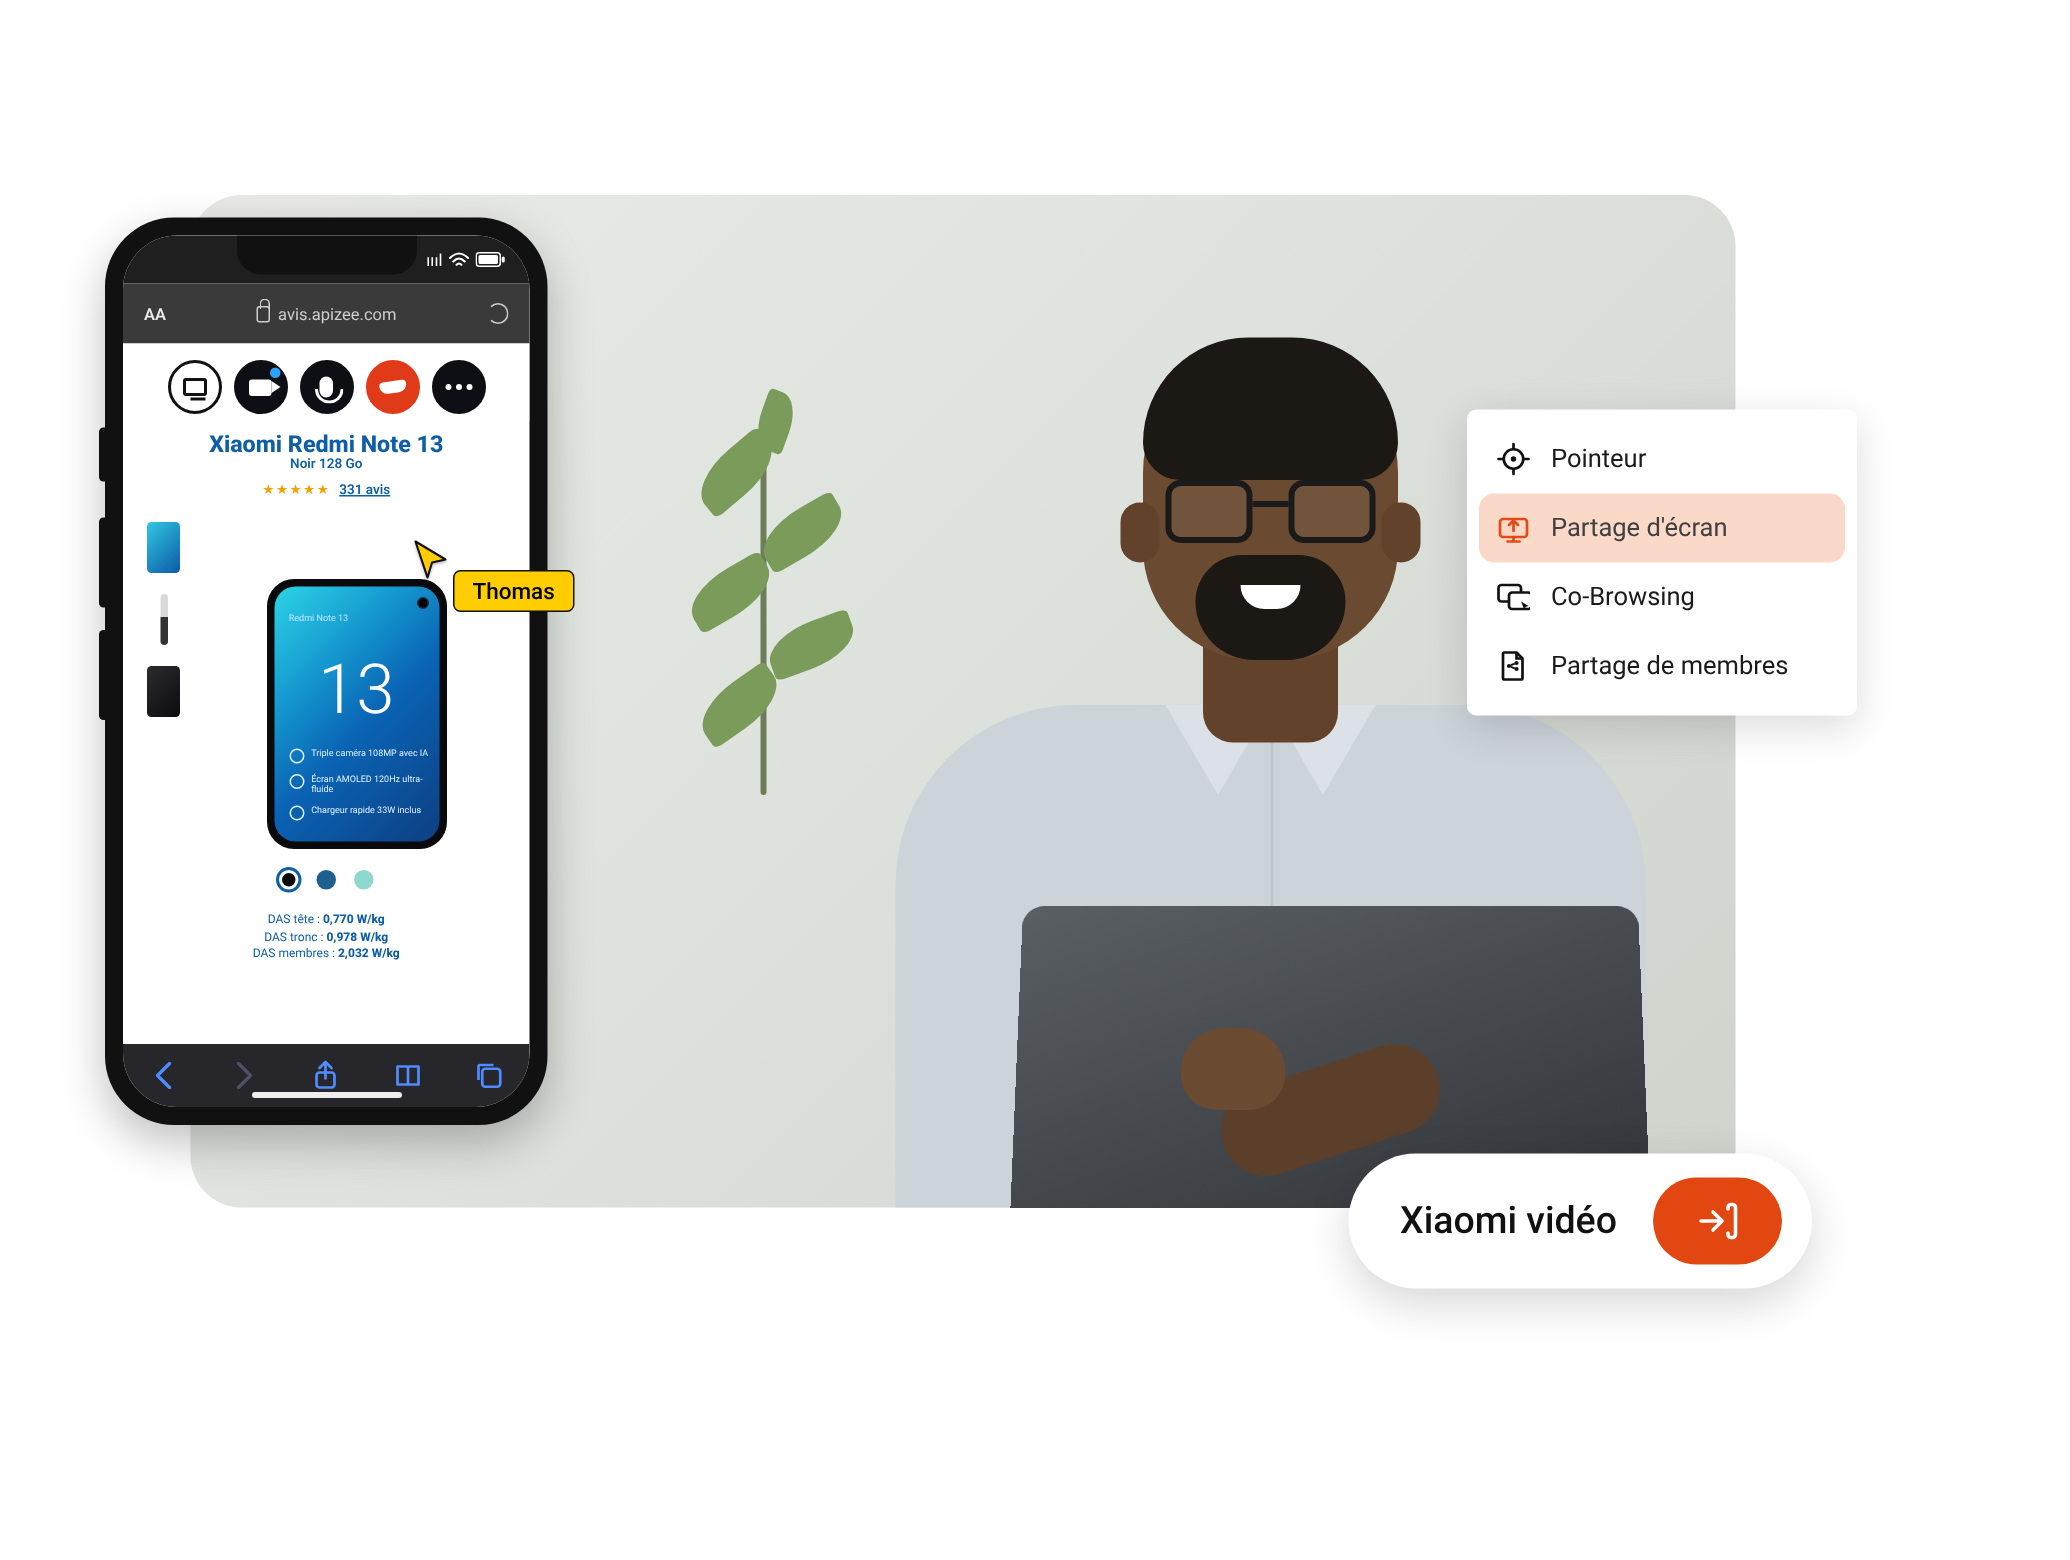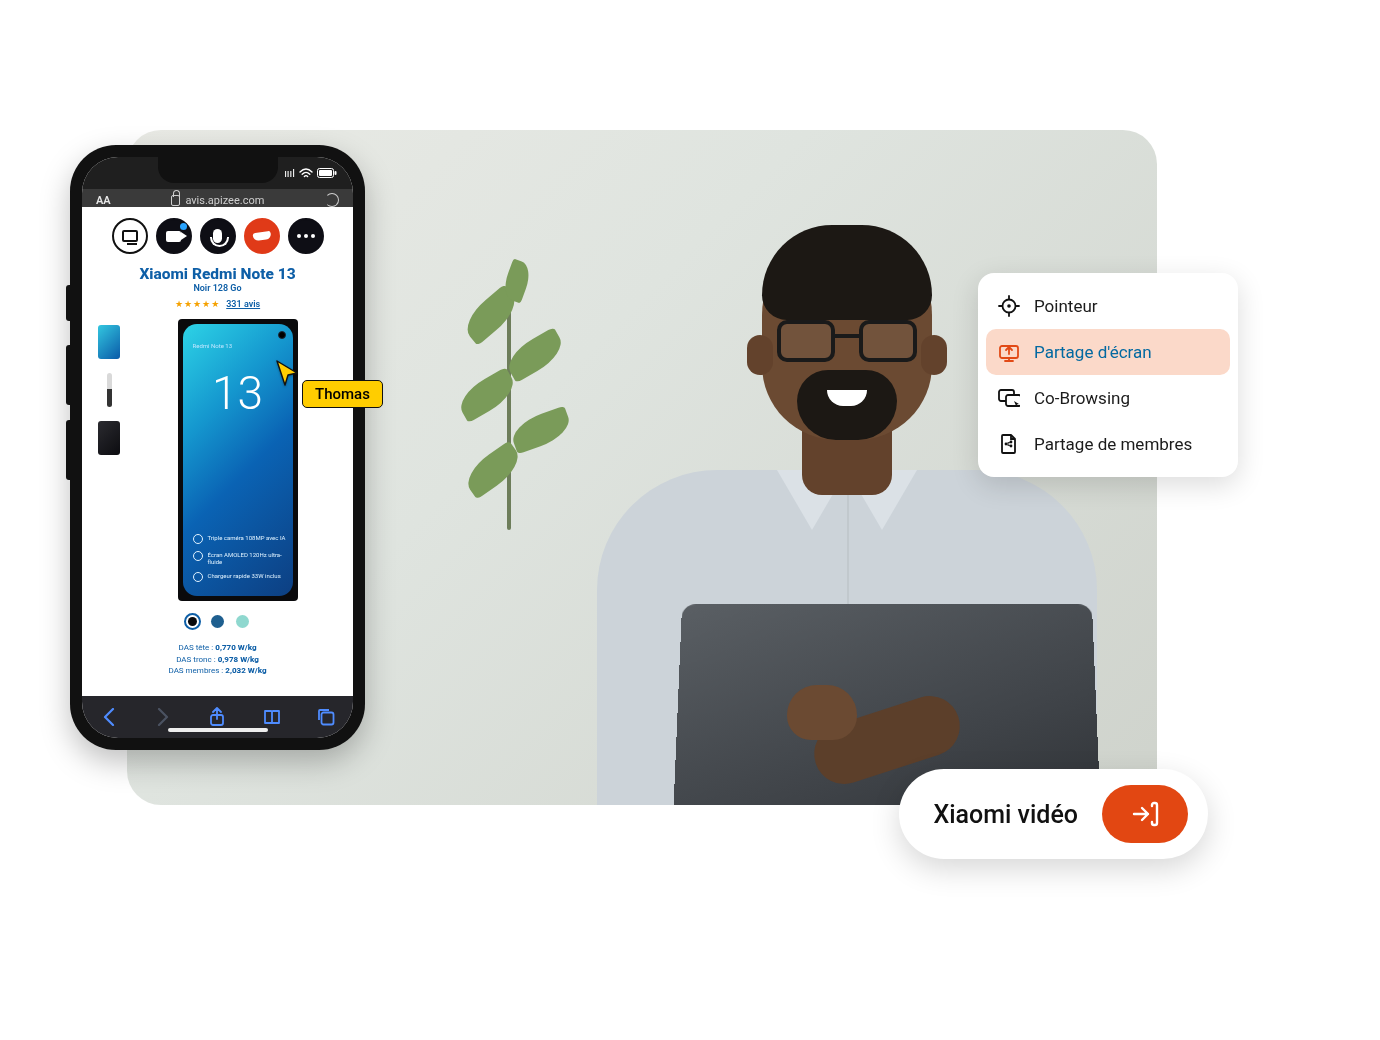--- a/index.html
+++ b/index.html
@@ -41,21 +41,21 @@
 .pencil::after{content:"";position:absolute;left:-2px;top:-12px;width:12px;height:12px;background:#f5a100;clip-path:polygon(50% 0,0 100%,100% 100%);}
 
 .phone{position:absolute;left:70px;top:145px;width:295px;height:605px;background:#111;border-radius:46px;box-shadow:0 12px 30px rgba(0,0,0,0.25);padding:12px;}
 .phone .sidebtn{position:absolute;left:-4px;width:4px;background:#111;border-radius:3px 0 0 3px;}
 .phone .sb1{top:140px;height:36px;}
 .phone .sb2{top:200px;height:60px;}
 .phone .sb3{top:275px;height:60px;}
 .screen{width:100%;height:100%;background:#fff;border-radius:36px;overflow:hidden;position:relative;}
 .notch{position:absolute;left:50%;top:0;transform:translateX(-50%);width:120px;height:26px;background:#111;border-radius:0 0 16px 16px;z-index:5;}
 .status{height:32px;background:#1f1f1f;color:#fff;display:flex;align-items:center;justify-content:flex-end;font-size:11px;padding:0 16px;gap:4px;}
-.addr{height:18px;background:#3a3a3a;color:#cfcfcf;display:flex;align-items:flex-end;padding:0 14px;font-size:11px;gap:10px;}
+.addr{height:40px;background:#3a3a3a;color:#cfcfcf;display:flex;align-items:center;padding:0 14px;font-size:11px;gap:10px;}
 .addr .aA{font-weight:600;color:#e8e8e8;}
 .addr .url{flex:1;text-align:center;display:flex;align-items:center;justify-content:center;gap:5px;}
 .addr .lock{width:9px;height:11px;border:1.4px solid #cfcfcf;border-radius:2px;position:relative;}
 .addr .lock::before{content:"";position:absolute;left:1px;top:-6px;width:5px;height:6px;border:1.4px solid #cfcfcf;border-bottom:none;border-radius:4px 4px 0 0;}
 .addr .reload{width:14px;height:14px;border:1.6px solid #cfcfcf;border-radius:50%;border-left-color:transparent;position:relative;}
 .toolbar{height:52px;background:#fff;display:flex;align-items:center;justify-content:center;gap:8px;padding-top:6px;}
 .tb{width:36px;height:36px;border-radius:50%;display:flex;align-items:center;justify-content:center;border:2px solid #111;color:#111;font-size:16px;}
 .tb.fill{background:#0e0e15;border-color:#0e0e15;color:#fff;}
 .tb.red{background:#e03a18;border-color:#e03a18;color:#fff;}
 .tb.dot{position:relative;}
@@ -76,21 +76,21 @@
 .rating{display:flex;align-items:center;justify-content:center;gap:6px;font-size:9px;margin-top:6px;}
 .stars{color:#f5a100;letter-spacing:1px;}
 .reviews{color:#0e5fa7;text-decoration:underline;font-weight:600;}
 .pbody{display:flex;padding:8px 12px 4px;gap:10px;}
 .thumbs{width:30px;display:flex;flex-direction:column;gap:14px;align-items:center;padding-top:6px;}
 .th{width:22px;height:34px;border-radius:3px;}
 .th1{background:linear-gradient(135deg,#33c7e0,#0a5aa8);}
 .th2{background:linear-gradient(180deg,#d9d9d9 46%,#333 46%);width:5px;height:34px;border-radius:3px;}
 .th3{background:linear-gradient(135deg,#2b2b30,#0c0c10);}
 .bigph{flex:1;display:flex;justify-content:center;}
-.bigph .dev{width:120px;height:282px;background:#0a0a0c;border-radius:4px;padding:5px;position:relative;}
+.bigph .dev{width:120px;height:180px;background:#0a0a0c;border-radius:18px;padding:5px;position:relative;margin-top:44px;}
 .bigph .scr{width:100%;height:100%;border-radius:14px;background:linear-gradient(135deg,#2dd3e6 0%,#1598cf 30%,#0a63b4 55%,#0d3f82 100%);position:relative;overflow:hidden;}
 .bigph .cam{position:absolute;right:7px;top:7px;width:8px;height:8px;background:#000;border-radius:50%;border:1.5px solid #1b2a3a;}
 .bigph .mini{position:absolute;left:10px;top:18px;font-size:6px;color:#bfe6ff;}
 .bigph .big13{position:absolute;left:0;right:0;top:42px;text-align:center;color:#fff;font-size:46px;font-weight:300;}
 .feat{position:absolute;left:10px;bottom:14px;display:flex;flex-direction:column;gap:7px;}
 .feat .f{display:flex;gap:5px;align-items:flex-start;color:#dff2ff;font-size:6px;line-height:1.2;}
 .feat .fi{width:10px;height:10px;border:1px solid #dff2ff;border-radius:50%;flex-shrink:0;}
 .swatches{display:flex;justify-content:center;gap:8px;margin-top:8px;}
 .sw{width:17px;height:17px;border-radius:50%;border:2px solid transparent;}
 .sw.sel{border-color:#0e5fa7;padding:2px;}
@@ -98,23 +98,23 @@
 .das{text-align:center;margin-top:12px;font-size:8px;color:#0e5fa7;line-height:1.45;}
 .das b{font-weight:800;}
 .navbar{position:absolute;left:0;right:0;bottom:0;height:42px;background:#26262b;display:flex;align-items:center;justify-content:space-around;color:#4f8cff;}
 .navbar .ni{width:20px;height:20px;display:flex;align-items:center;justify-content:center;}
 .home-ind{position:absolute;left:50%;bottom:6px;transform:translateX(-50%);width:100px;height:4px;background:#eee;border-radius:3px;z-index:6;}
 
 .cursor{position:absolute;left:274px;top:359px;width:26px;height:28px;z-index:10;}
 .cursor svg{filter:drop-shadow(0 1px 1px rgba(0,0,0,0.3));}
 .name-tag{position:absolute;left:302px;top:380px;background:#ffcd00;border:1.5px solid #111;border-radius:5px;padding:4px 12px;font-size:15px;font-weight:500;z-index:10;}
 
-.menu{position:absolute;right:142px;top:273px;width:260px;background:#fff;border-radius:16px;box-shadow:0 8px 28px rgba(0,0,0,0.14);padding:10px 0;z-index:8;}
+.menu{position:absolute;right:142px;top:273px;width:260px;background:#fff;border-radius:6px;box-shadow:0 8px 28px rgba(0,0,0,0.14);padding:10px 0;z-index:8;}
 .mi{display:flex;align-items:center;gap:14px;padding:12px 20px;font-size:17px;color:#1b1b1b;cursor:pointer;}
-.mi.active{background:#fbd9c9;color:#0369a1;border-radius:10px;margin:0 8px;padding:12px 12px;text-align:center;}
+.mi.active{background:#fbd9c9;color:#404040;border-radius:10px;margin:0 8px;padding:12px 12px;text-align:center;}
 .mi .mic{width:22px;height:22px;display:flex;align-items:center;justify-content:center;color:inherit;flex-shrink:0;}
 
 .callcard{position:absolute;right:172px;bottom:181px;background:#fff;border-radius:50px;box-shadow:0 10px 30px rgba(0,0,0,0.16);display:flex;align-items:center;gap:24px;padding:16px 20px 16px 34px;z-index:8;}
 .callcard .lbl{font-size:25px;font-weight:500;color:#111;}
 .callcard .go{width:86px;height:58px;background:#e24712;border-radius:30px;display:flex;align-items:center;justify-content:center;color:#fff;}
 
 svg{display:block;}
 </style>
 </head>
 <body>

